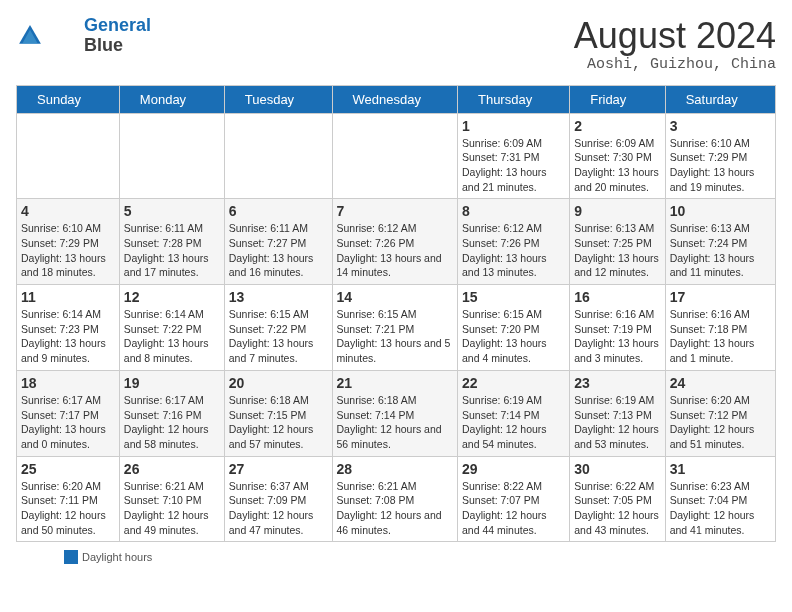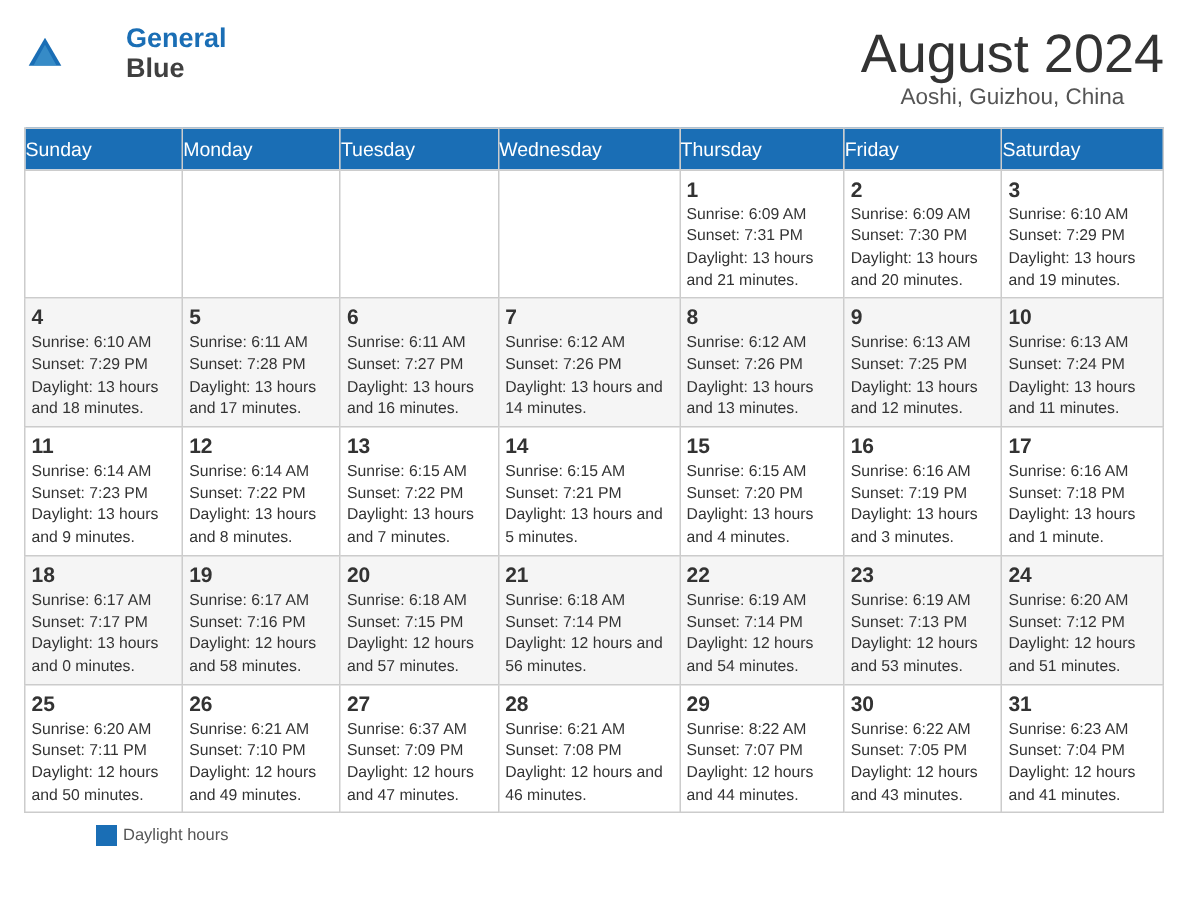--- a/index.html
+++ b/index.html
@@ -29,41 +29,42 @@
       margin-left: 36px;
     }
     .logo-text span {
       color: #1a6eb5;
     }
     .logo-icon {
       width: 28px;
       height: 28px;
     }
     .title-block {
-      text-align: center;
+      text-align: right;
     }
     .main-title {
       font-size: 36px;
       font-weight: normal;
       color: #333;
       line-height: 1.1;
     }
     .subtitle {
       font-size: 15px;
       color: #555;
+      font-family: Liberation Mono, monospace;
     }
     table {
       width: 100%;
       border-collapse: collapse;
       font-size: 11px;
     }
     thead tr th {
       background-color: #1a6eb5;
       color: #fff;
-      padding: 6px 0;
+      padding: 6px 20px;
       text-align: left;
       font-size: 13px;
       font-weight: normal;
       border: 1px solid #ccc;
     }
     tbody tr td {
       border: 1px solid #ccc;
       vertical-align: top;
       padding: 4px 4px;
       min-height: 80px;

